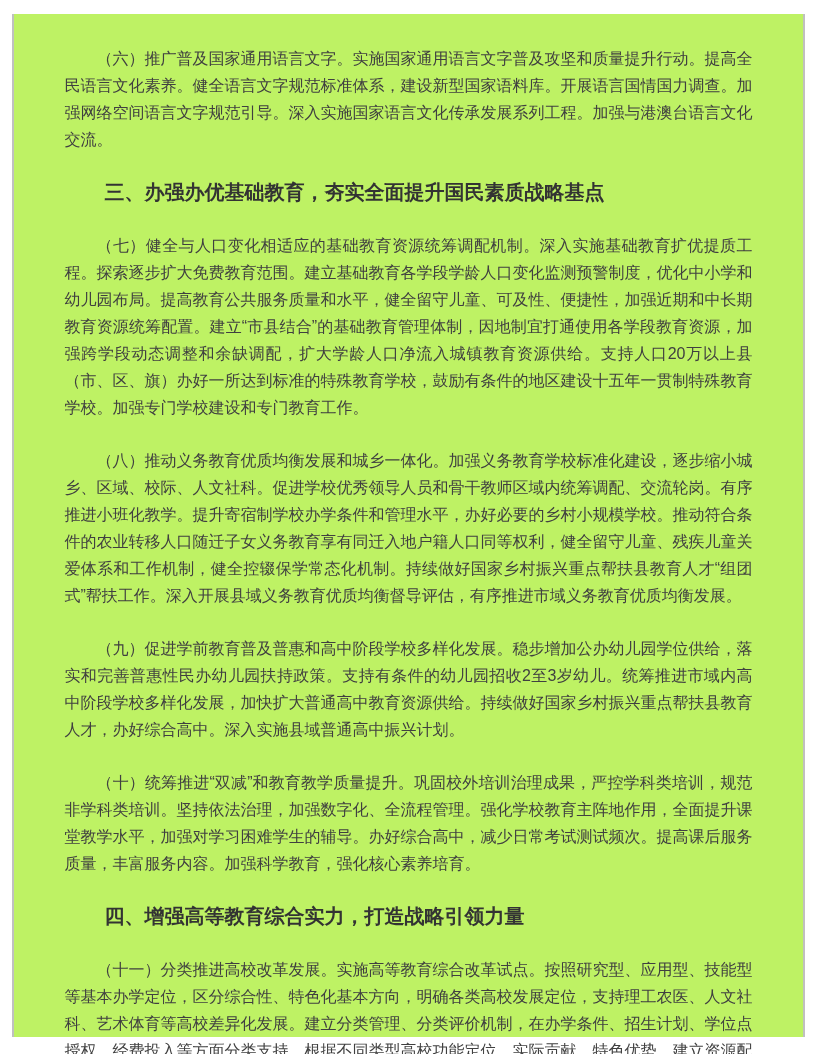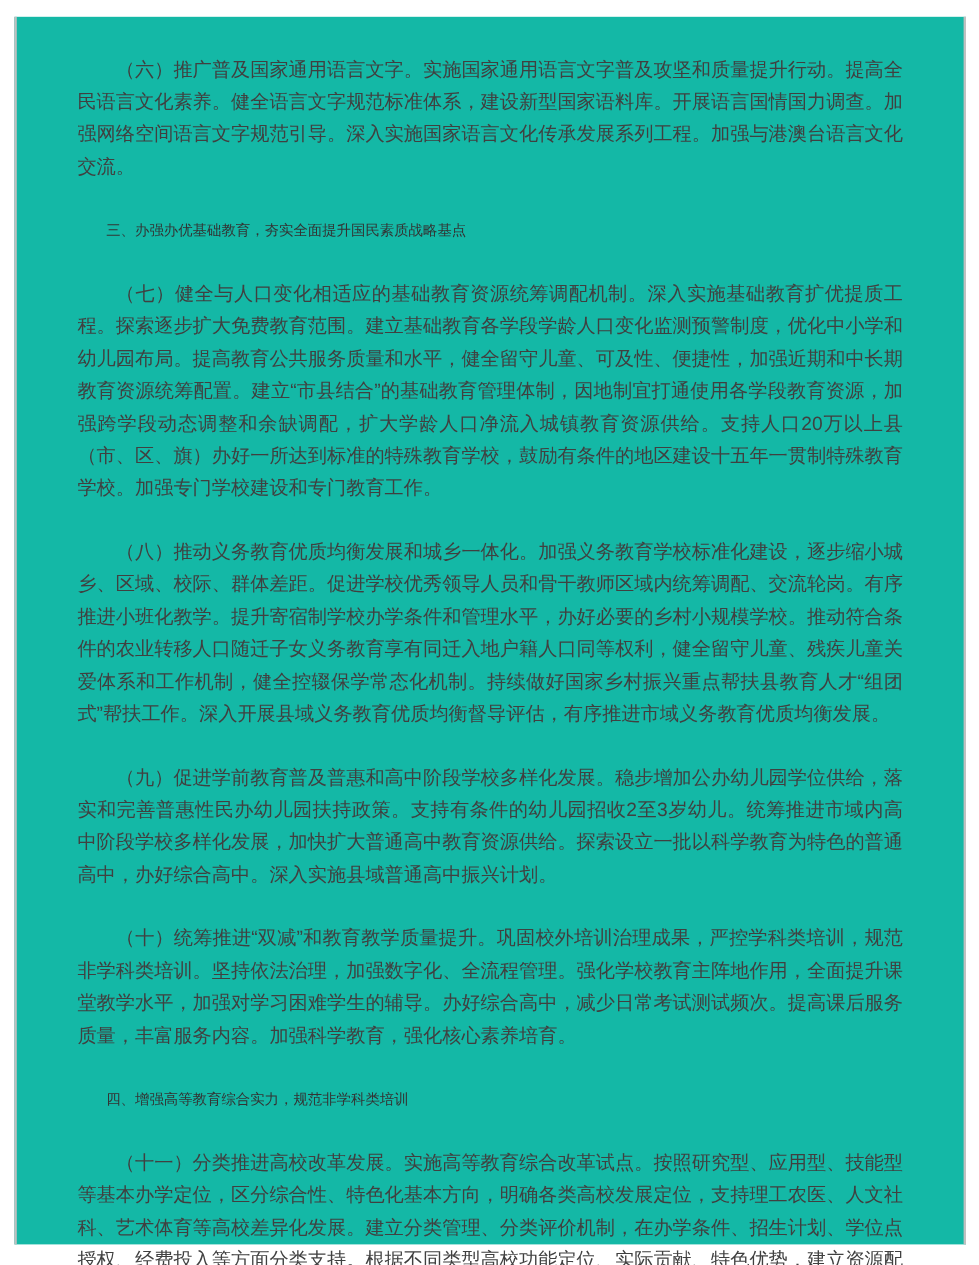--- a/index.html
+++ b/index.html
@@ -11,52 +11,52 @@
     overflow: hidden;
   }
   .page-frame {
     position: absolute;
     left: 12px;
     top: 14px;
     width: 793px;
     height: 1023px;
     border-left: 2px solid #c0c0c0;
     border-right: 2px solid #c0c0c0;
-    background: #14b8a6;
+    background: #bef264;
   }
   .article {
     width: 688px;
     margin: 0 auto;
     padding-top: 5px;
     color: #404040;
     font-size: 16px;
     line-height: 27px;
     text-align: justify;
   }
   .article .doc-paragraph {
     text-indent: 2em;
     margin: 26px 0;
     font-weight: normal;
   }
   .article .doc-heading {
     text-indent: 2em;
     margin: 26px 0;
-    font-weight: normal;
+    font-weight: bold;
     color: #333333;
-    font-size: 12px;
+    font-size: 20px;
     line-height: 27px;
   }
 </style>
 </head>
 <body>
 
 <div class="page-frame">
   <div class="article">
     <p class="doc-paragraph">（六）推广普及国家通用语言文字。实施国家通用语言文字普及攻坚和质量提升行动。提高全民语言文化素养。健全语言文字规范标准体系，建设新型国家语料库。开展语言国情国力调查。加强网络空间语言文字规范引导。深入实施国家语言文化传承发展系列工程。加强与港澳台语言文化交流。</p>
     <p class="doc-heading">三、办强办优基础教育，夯实全面提升国民素质战略基点</p>
     <p class="doc-paragraph">（七）健全与人口变化相适应的基础教育资源统筹调配机制。深入实施基础教育扩优提质工程。探索逐步扩大免费教育范围。建立基础教育各学段学龄人口变化监测预警制度，优化中小学和幼儿园布局。提高教育公共服务质量和水平，健全留守儿童、可及性、便捷性，加强近期和中长期教育资源统筹配置。建立“市县结合”的基础教育管理体制，因地制宜打通使用各学段教育资源，加强跨学段动态调整和余缺调配，扩大学龄人口净流入城镇教育资源供给。支持人口20万以上县（市、区、旗）办好一所达到标准的特殊教育学校，鼓励有条件的地区建设十五年一贯制特殊教育学校。加强专门学校建设和专门教育工作。</p>
-    <p class="doc-paragraph">（八）推动义务教育优质均衡发展和城乡一体化。加强义务教育学校标准化建设，逐步缩小城乡、区域、校际、群体差距。促进学校优秀领导人员和骨干教师区域内统筹调配、交流轮岗。有序推进小班化教学。提升寄宿制学校办学条件和管理水平，办好必要的乡村小规模学校。推动符合条件的农业转移人口随迁子女义务教育享有同迁入地户籍人口同等权利，健全留守儿童、残疾儿童关爱体系和工作机制，健全控辍保学常态化机制。持续做好国家乡村振兴重点帮扶县教育人才“组团式”帮扶工作。深入开展县域义务教育优质均衡督导评估，有序推进市域义务教育优质均衡发展。</p>
-    <p class="doc-paragraph">（九）促进学前教育普及普惠和高中阶段学校多样化发展。稳步增加公办幼儿园学位供给，落实和完善普惠性民办幼儿园扶持政策。支持有条件的幼儿园招收2至3岁幼儿。统筹推进市域内高中阶段学校多样化发展，加快扩大普通高中教育资源供给。探索设立一批以科学教育为特色的普通高中，办好综合高中。深入实施县域普通高中振兴计划。</p>
+    <p class="doc-paragraph">（八）推动义务教育优质均衡发展和城乡一体化。加强义务教育学校标准化建设，逐步缩小城乡、区域、校际、人文社科。促进学校优秀领导人员和骨干教师区域内统筹调配、交流轮岗。有序推进小班化教学。提升寄宿制学校办学条件和管理水平，办好必要的乡村小规模学校。推动符合条件的农业转移人口随迁子女义务教育享有同迁入地户籍人口同等权利，健全留守儿童、残疾儿童关爱体系和工作机制，健全控辍保学常态化机制。持续做好国家乡村振兴重点帮扶县教育人才“组团式”帮扶工作。深入开展县域义务教育优质均衡督导评估，有序推进市域义务教育优质均衡发展。</p>
+    <p class="doc-paragraph">（九）促进学前教育普及普惠和高中阶段学校多样化发展。稳步增加公办幼儿园学位供给，落实和完善普惠性民办幼儿园扶持政策。支持有条件的幼儿园招收2至3岁幼儿。统筹推进市域内高中阶段学校多样化发展，加快扩大普通高中教育资源供给。持续做好国家乡村振兴重点帮扶县教育人才，办好综合高中。深入实施县域普通高中振兴计划。</p>
     <p class="doc-paragraph">（十）统筹推进“双减”和教育教学质量提升。巩固校外培训治理成果，严控学科类培训，规范非学科类培训。坚持依法治理，加强数字化、全流程管理。强化学校教育主阵地作用，全面提升课堂教学水平，加强对学习困难学生的辅导。办好综合高中，减少日常考试测试频次。提高课后服务质量，丰富服务内容。加强科学教育，强化核心素养培育。</p>
-    <p class="doc-heading">四、增强高等教育综合实力，规范非学科类培训</p>
+    <p class="doc-heading">四、增强高等教育综合实力，打造战略引领力量</p>
     <p class="doc-paragraph">（十一）分类推进高校改革发展。实施高等教育综合改革试点。按照研究型、应用型、技能型等基本办学定位，区分综合性、特色化基本方向，明确各类高校发展定位，支持理工农医、人文社科、艺术体育等高校差异化发展。建立分类管理、分类评价机制，在办学条件、招生计划、学位点授权、经费投入等方面分类支持。根据不同类型高校功能定位、实际贡献、特色优势，建立资源配置激励机制，引导高校在不同领域不同赛道发挥优势、办出特色。</p>
   </div>
 </div>
 
 </body></html>

